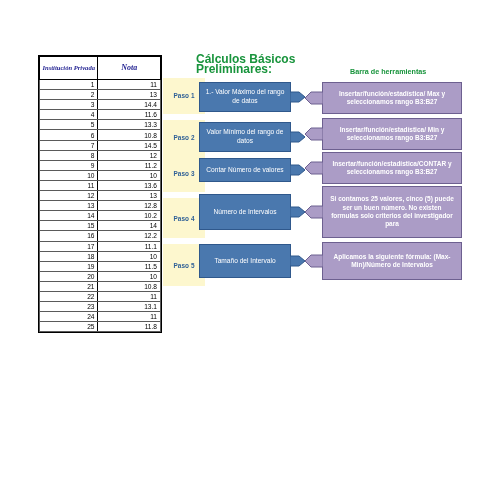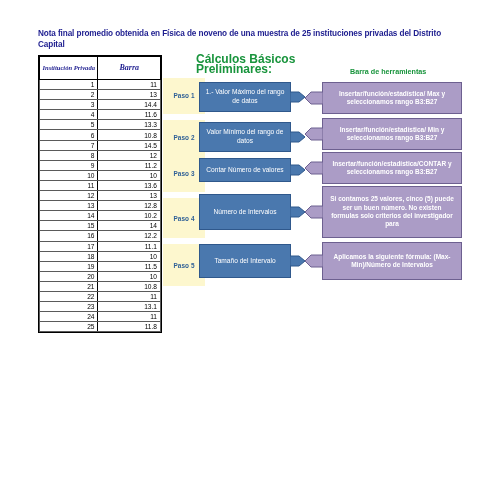--- a/index.html
+++ b/index.html
@@ -83,32 +83,31 @@
     box-sizing:border-box;padding:2px 5px;
   }
   .purpletail{position:absolute;}
   .purpletail svg{display:block;}
 </style>
 </head>
 <body>
 
 <div id="stage">
 
-  <div class="title">Nota final promedio obtenida en Física de noveno de una muestra de 25 instituciones privadas del Distrito Capital</div>
 
   <div class="tablewrap">
     <table class="data">
       <colgroup>
           <col class="c1">
           <col class="c2">
         </colgroup>
       <thead>
         <tr>
           <th>Institución Privada</th>
-          <th class="nota">Barra</th>
+          <th class="nota">Nota</th>
         </tr>
       </thead>
       <tbody id="table-body">
           <tr>
             <td class="inst">1</td>
             <td>11</td>
           </tr>
           <tr>
             <td class="inst">2</td>
             <td>13</td>

